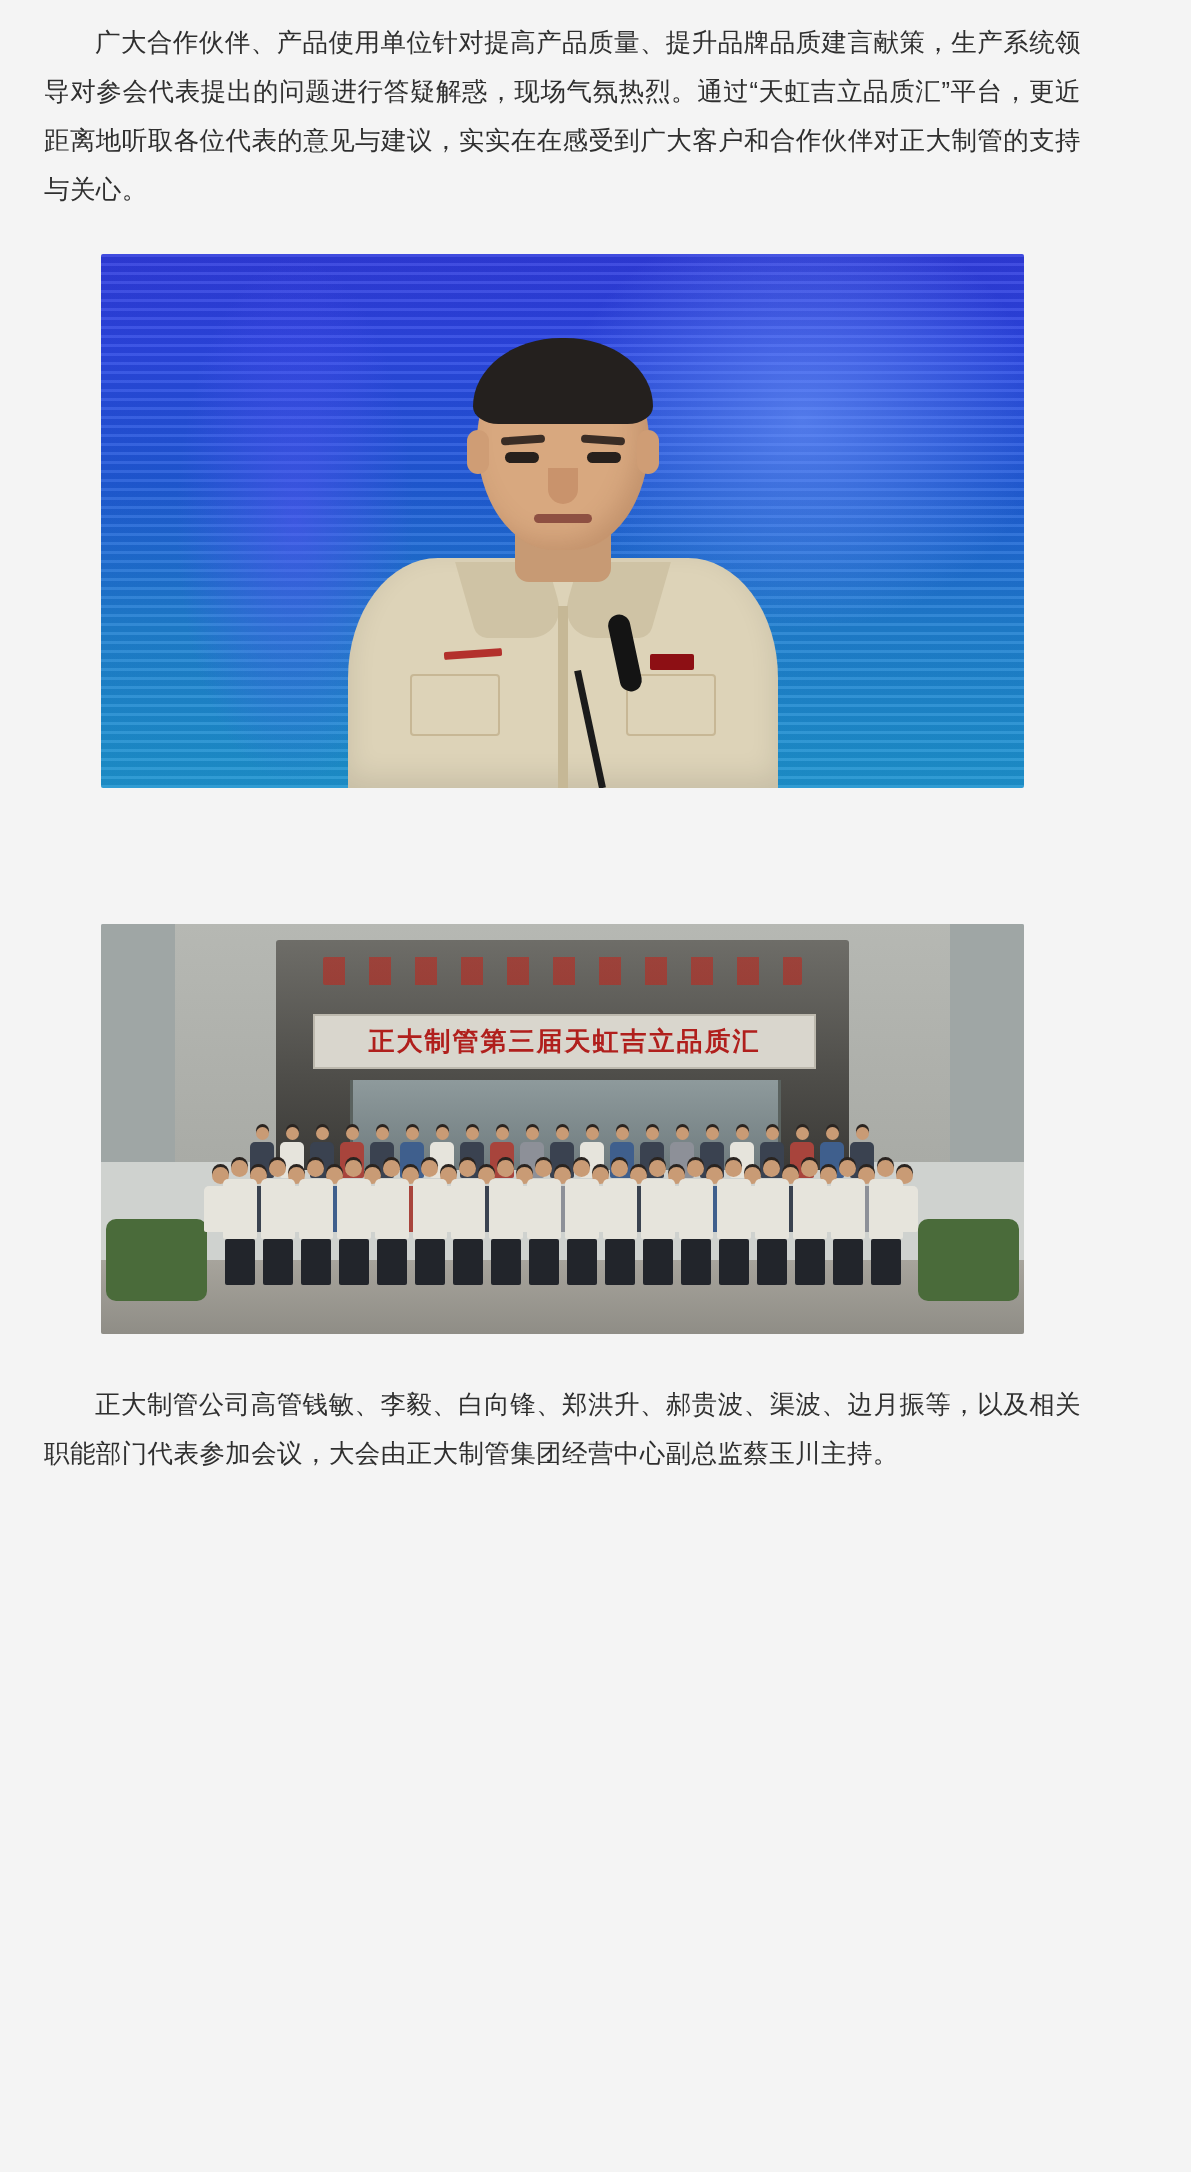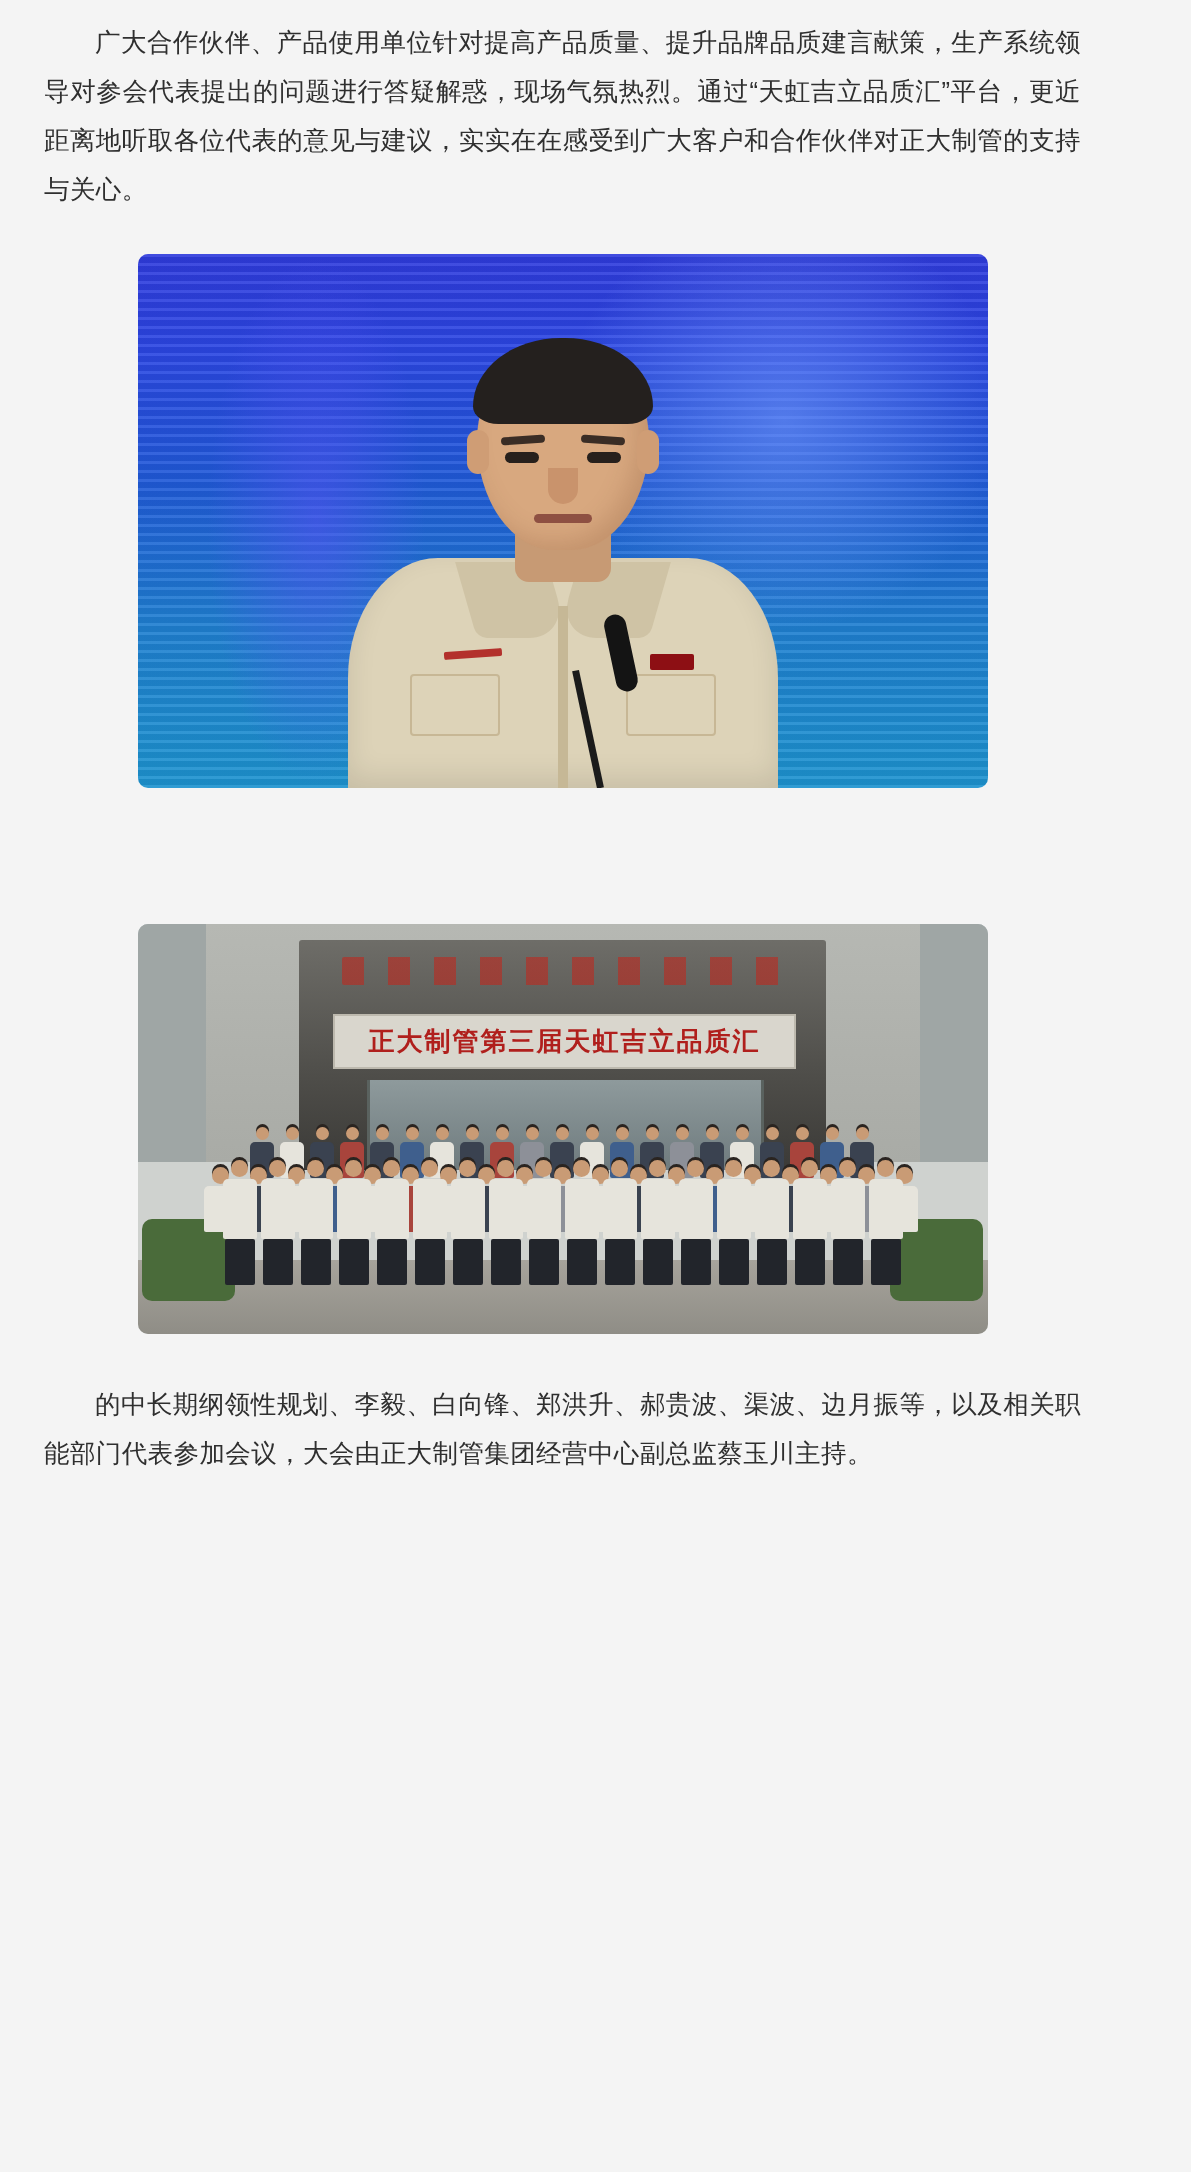--- a/index.html
+++ b/index.html
@@ -28,23 +28,23 @@
     text-align: justify;
     text-justify: inter-ideograph;
     color: #2f2f2f;
     text-indent: 2em;
     margin: 0;
   }
   .gap-after-para-1 { height: 40px; }
   .gap-med { height: 44px; }
 
   .figure {
-    width: 850px;
+    width: 923px;
     margin: 0 auto;
-    border-radius: 10px;
+    border-radius: 2px;
     overflow: hidden;
     position: relative;
     text-align: center;
   }
 
   
   .fig1 {
     height: 534px;
     background: linear-gradient(180deg, #2f3bdc 0%, #2b46e2 18%, #2059d8 42%, #1f7fd0 70%, #1d93cf 100%);
   }
@@ -655,15 +655,15 @@
             <div class="head"></div>
             <div class="torso"></div>
             <div class="legs"></div>
           </div>
       </div>
     </div>
   </div>
 
   <div class="fig-gap-top"></div>
 
-  <p class="para">的中长期纲领性规划、李毅、白向锋、郑洪升、郝贵波、渠波、边月振等，以及相关职能部门代表参加会议，大会由正大制管集团经营中心副总监蔡玉川主持。</p>
+  <p class="para">正大制管公司高管钱敏、李毅、白向锋、郑洪升、郝贵波、渠波、边月振等，以及相关职能部门代表参加会议，大会由正大制管集团经营中心副总监蔡玉川主持。</p>
 
 </div>
 
 </body></html>

